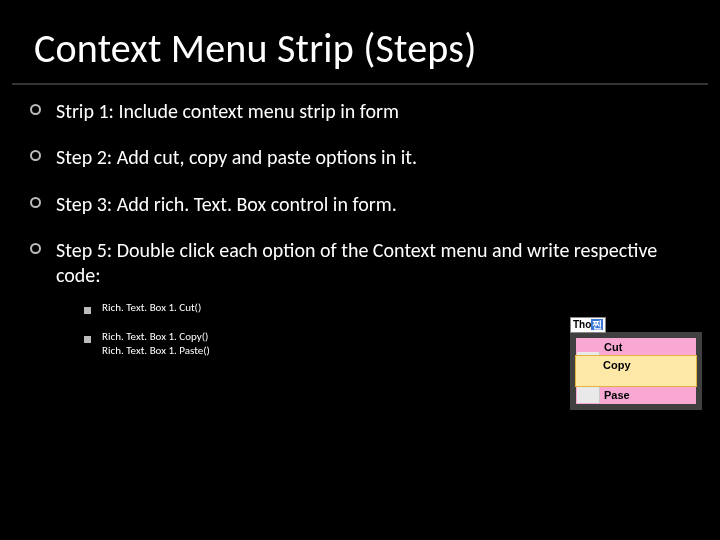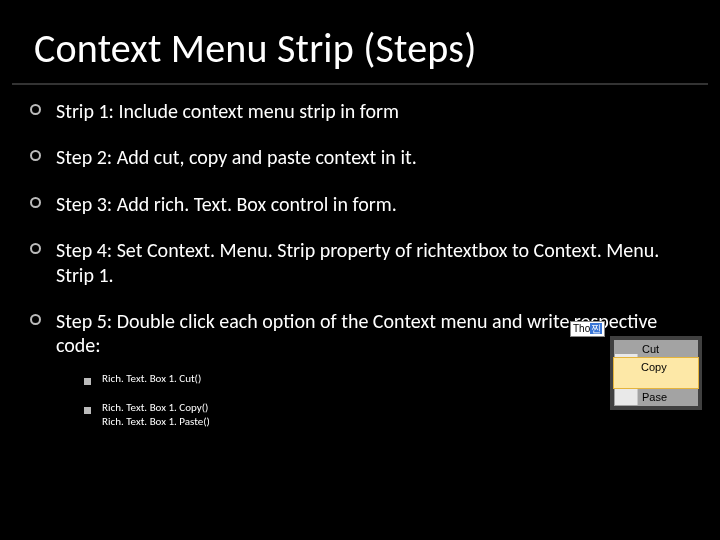--- a/index.html
+++ b/index.html
@@ -63,39 +63,39 @@
   }
   
   .menu-graphic{
     position:absolute;
     right:18px;
     bottom:130px;
     width:132px;
     font-family:"Segoe UI",Tahoma,sans-serif;
     font-size:11px;
     color:#000;
+    font-weight:bold;
   }
   .menu-graphic .tag{
     display:inline-block;
     border:1px solid #888;
     background:#fff;
     padding:0 2px;
     font-size:10px;
     margin-bottom:-1px;
     position:relative;
     z-index:2;
   }
   .menu-graphic .tag .sel{
     background:#3a76d6;color:#fff;padding:0 1px;
   }
   .menu-graphic .menu{
-    border:4px solid #404040;
-    background:#a3a3a3;
+    border:6px solid #404040;
+    background:#f9a8d4;
     box-shadow:2px 2px 3px rgba(0,0,0,0.5);
-    margin-left:40px;
   }
   .menu-graphic .menu .gutter{
     position:absolute;
     left:1px;top:14px;bottom:1px;
     width:22px;
     background:#e9e9e9;
     border-right:1px solid #c9c9c9;
   }
   .menu-graphic .menu-inner{
     position:relative;
@@ -114,23 +114,22 @@
 </style>
 </head>
 <body>
 
 <div class="title">Context Menu Strip (Steps)</div>
 <div class="rule"></div>
 
 <div class="content">
   <ul class="steps">
     <li><span>Strip 1: Include context menu strip in form</span></li>
-    <li><span>Step 2: Add cut, copy and paste context in it.</span></li>
+    <li><span>Step 2: Add cut, copy and paste options in it.</span></li>
     <li><span>Step 3: Add rich. Text. Box control in form.</span></li>
-    <li><span>Step 4: Set Context. Menu. Strip property of richtextbox to Context. Menu. Strip 1.</span></li>
     <li>
       <span>Step 5: Double click each option of the Context menu and write respective code:</span>
       <ul class="sub">
         <li class="bulleted"><span>Rich. Text. Box 1. Cut()</span></li>
         <li class="bulleted">
           <span>Rich. Text. Box 1. Copy()</span><br>
           <span>Rich. Text. Box 1. Paste()</span>
         </li>
       </ul>
     </li>

